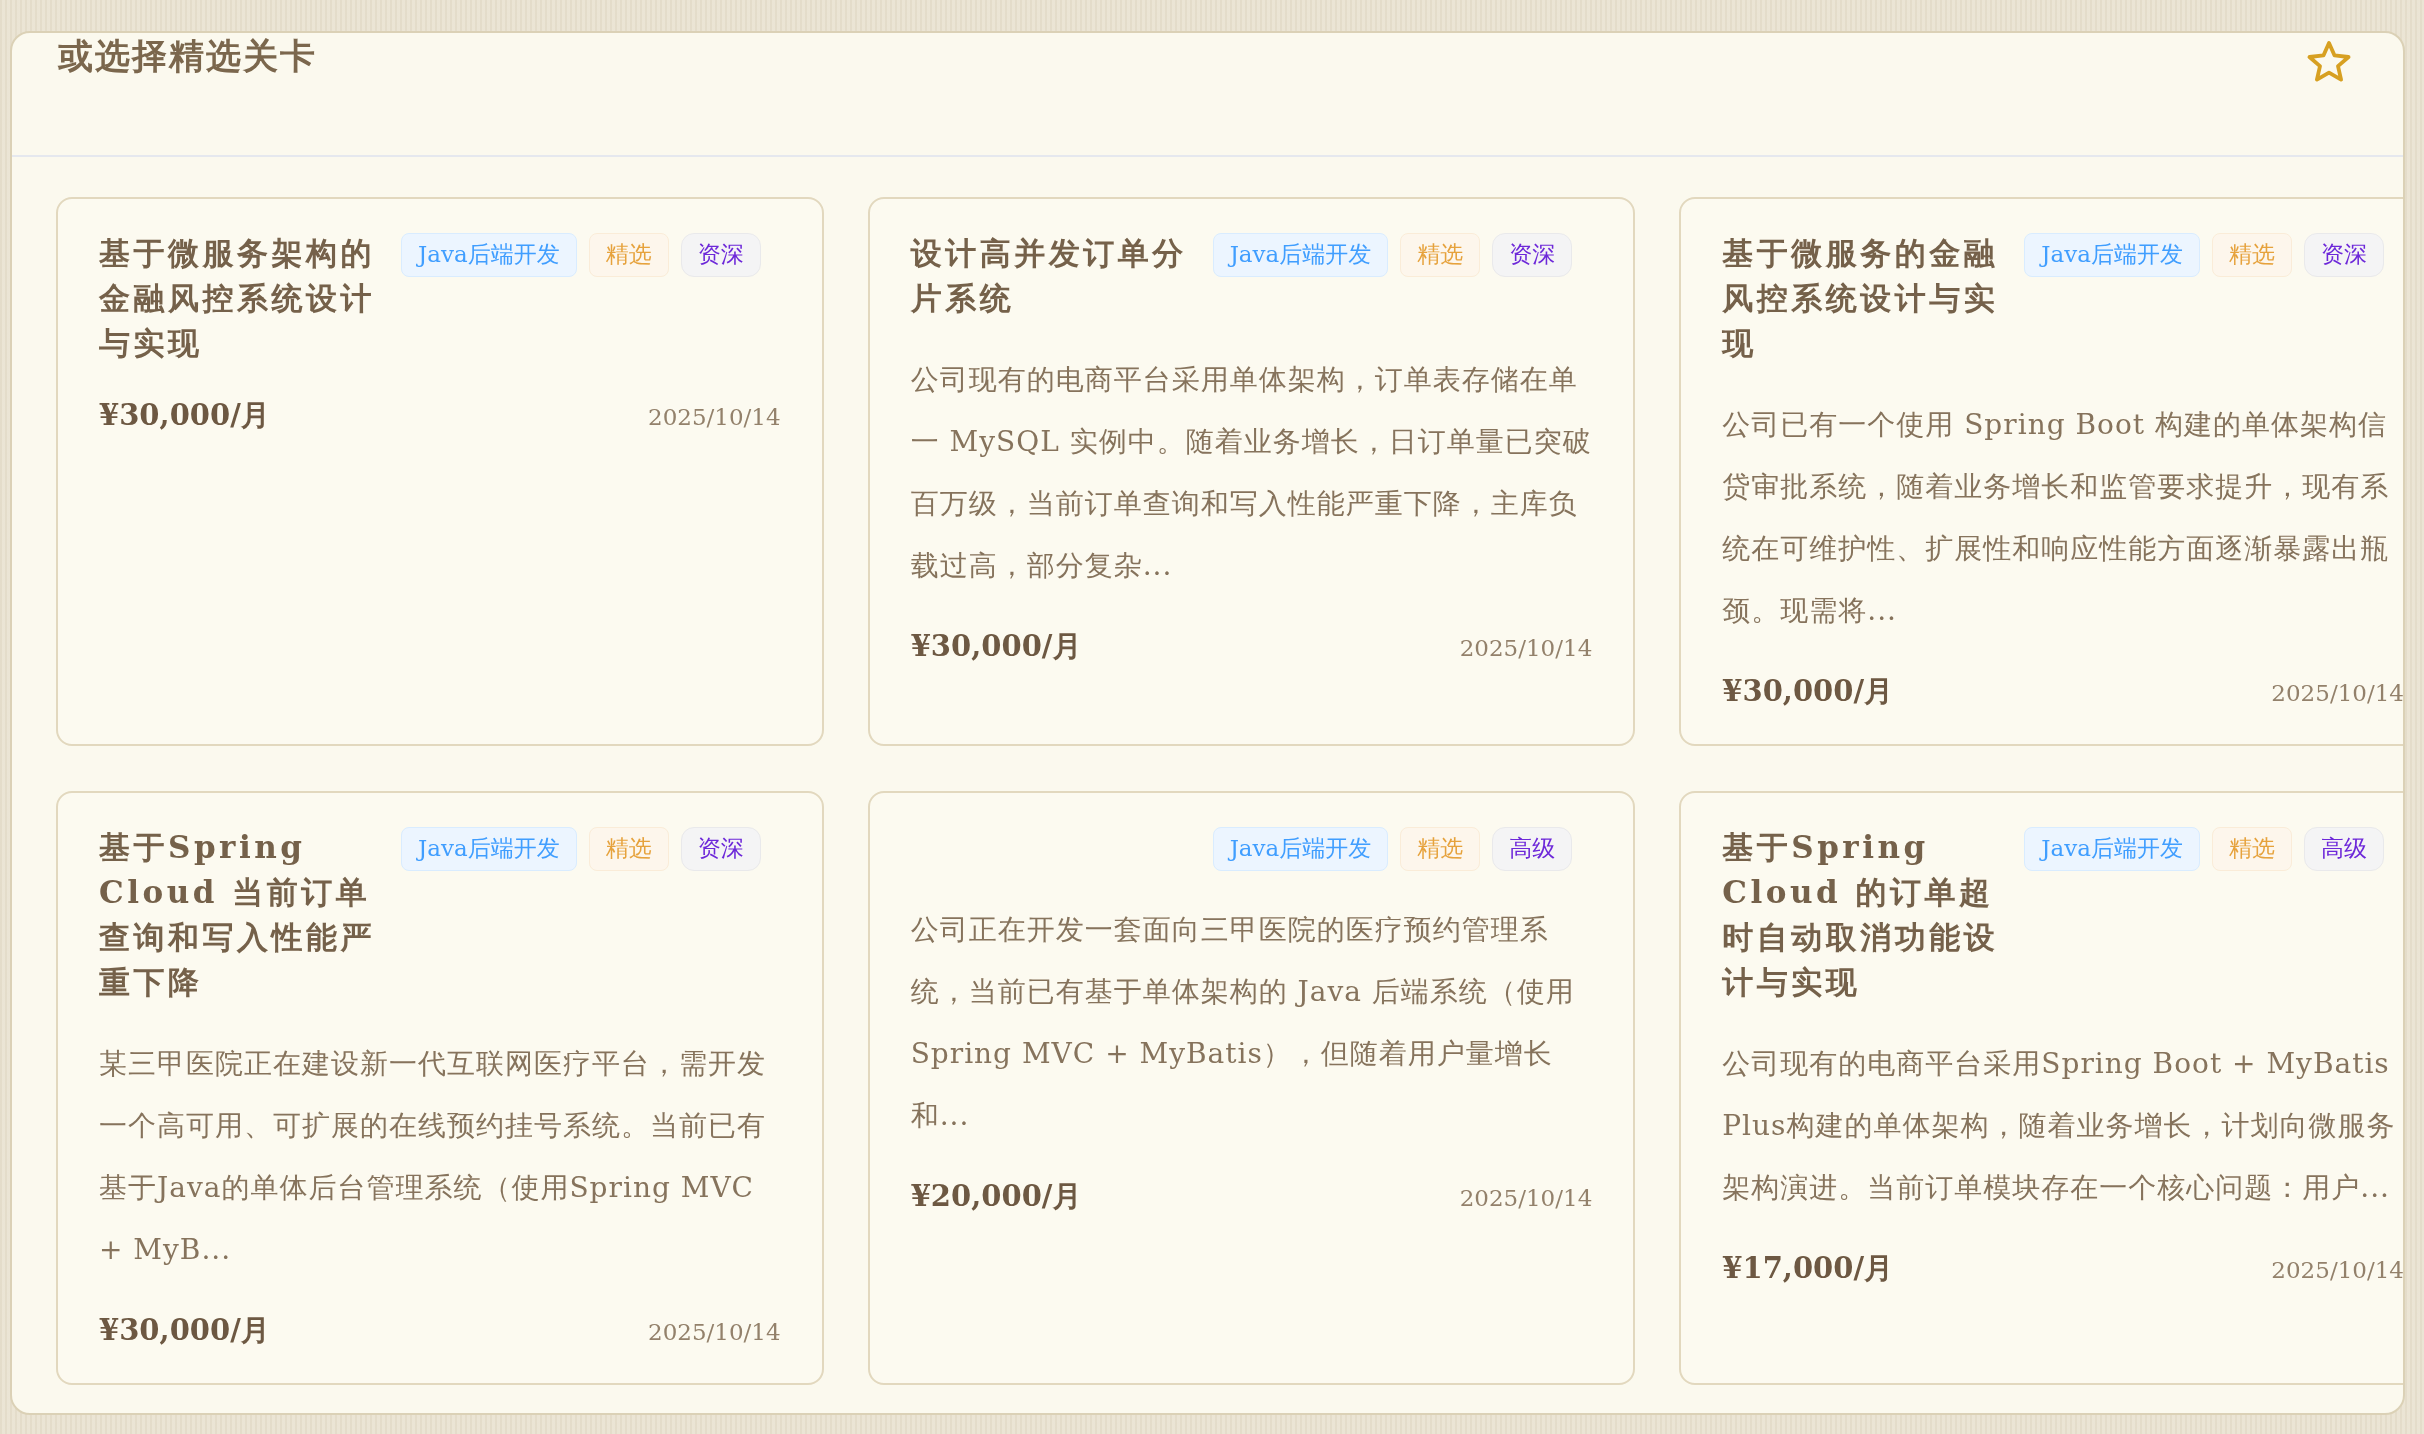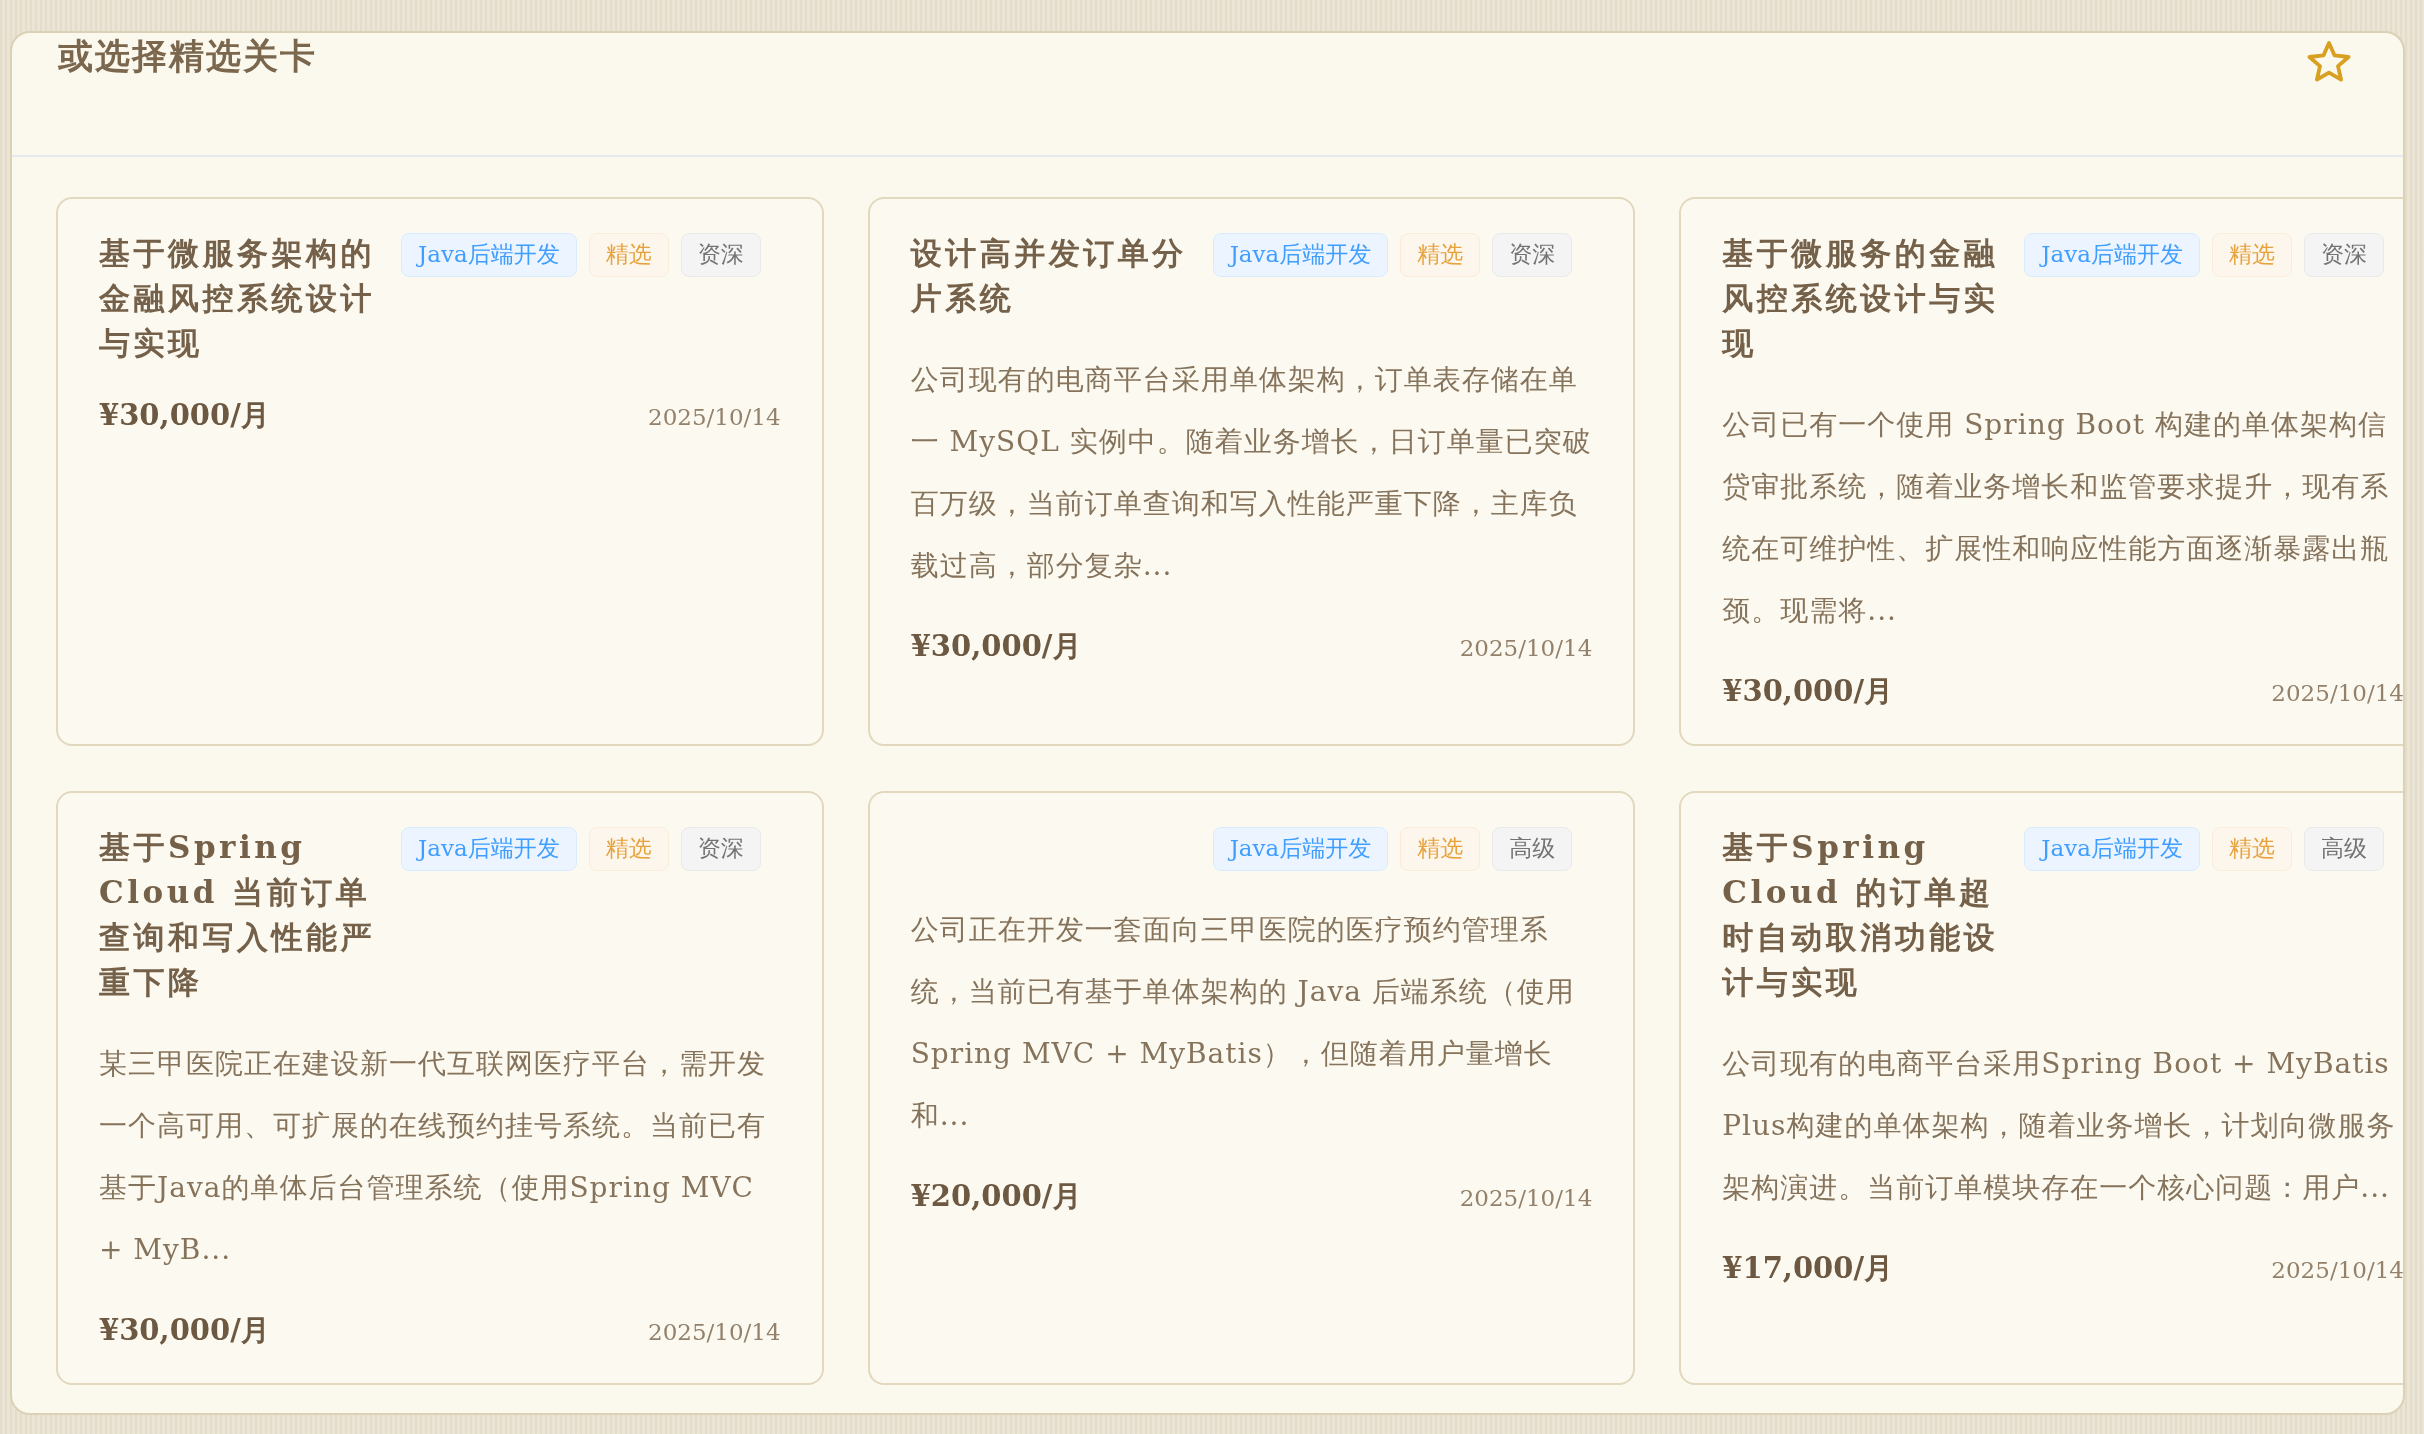--- a/index.html
+++ b/index.html
@@ -63,21 +63,21 @@
     flex: 1; display: flex; justify-content: flex-end; align-items: flex-start;
     gap: 12px; padding: 2px 20px 0 0; white-space: nowrap;
   }
   .tag {
     display: inline-block; height: 44px; line-height: 41px;
     padding: 0 16px; border-radius: 8px; font-size: 23px;
     border: 1.5px solid transparent;
   }
   .tag[data-type="blue"]   { color: #409eff; background: #ecf5ff; border-color: #d9ecff; }
   .tag[data-type="orange"] { color: #e6a23c; background: #fdf6ec; border-color: #faecd8; }
-  .tag[data-type="gray"]   { color: #737373; background: #f4f4f5; border-color: #e9e9eb; }
+  .tag[data-type="gray"]   { color: #6d28d9; background: #f4f4f5; border-color: #e9e9eb; border-radius: 13px; }
 
   .card-desc {
     margin-top: 28px;
     font-size: 28px; color: #86735c; line-height: 62px; letter-spacing: 1px;
   }
   .card-footer {
     margin-top: 30px;
     display: flex; justify-content: space-between; align-items: baseline;
   }
   .price { font-size: 29px; font-weight: bold; color: #6d5842; }

